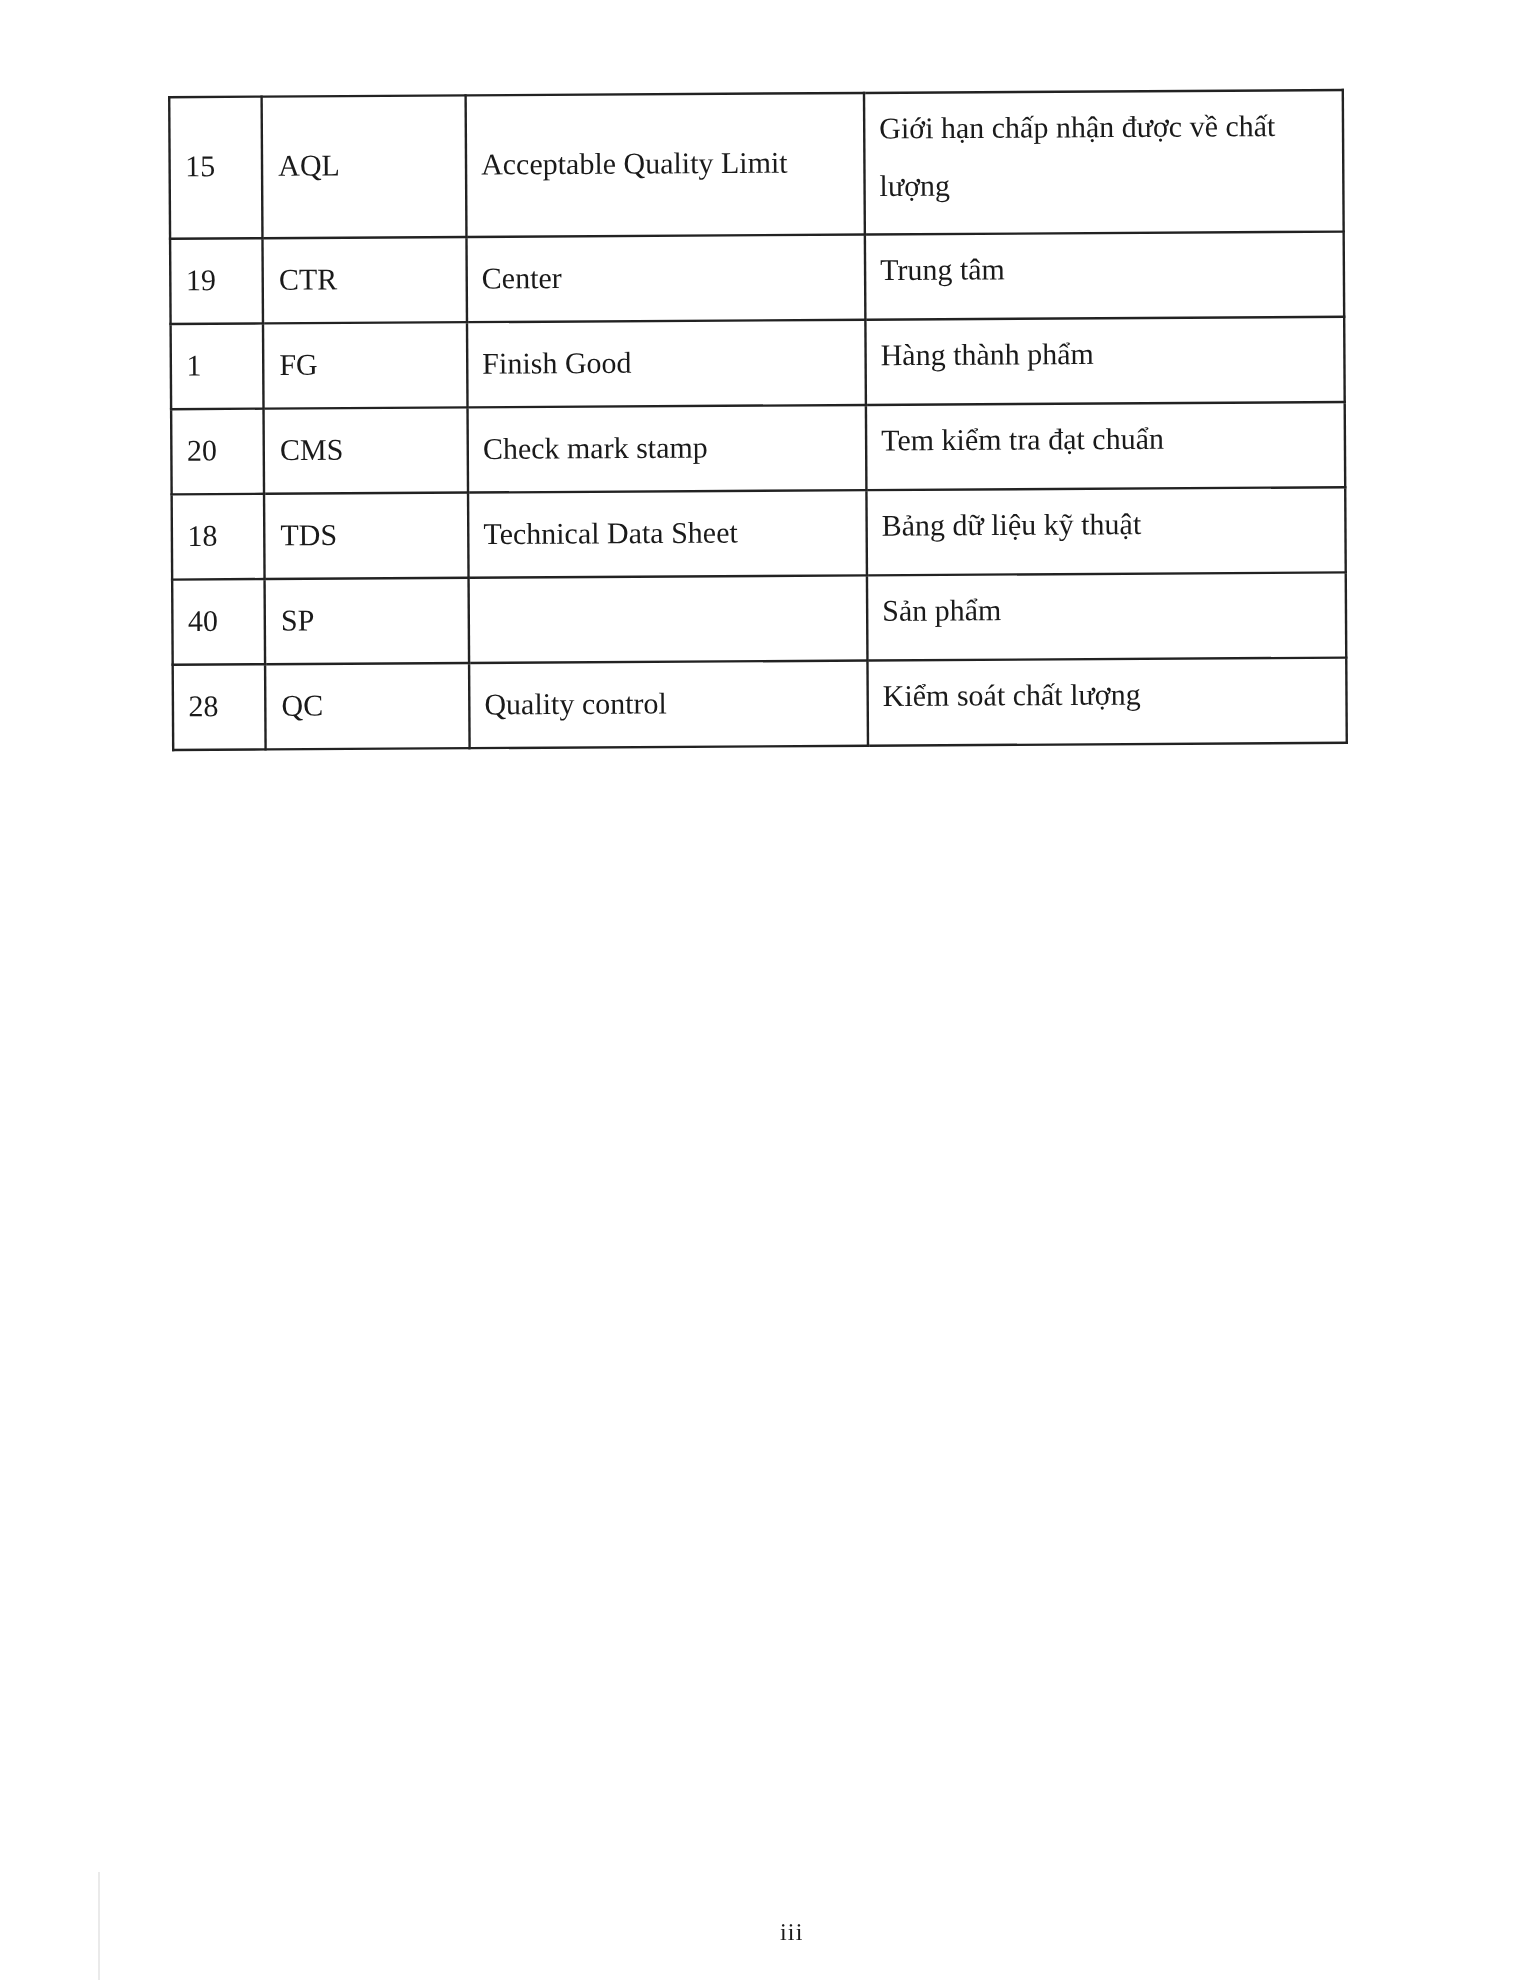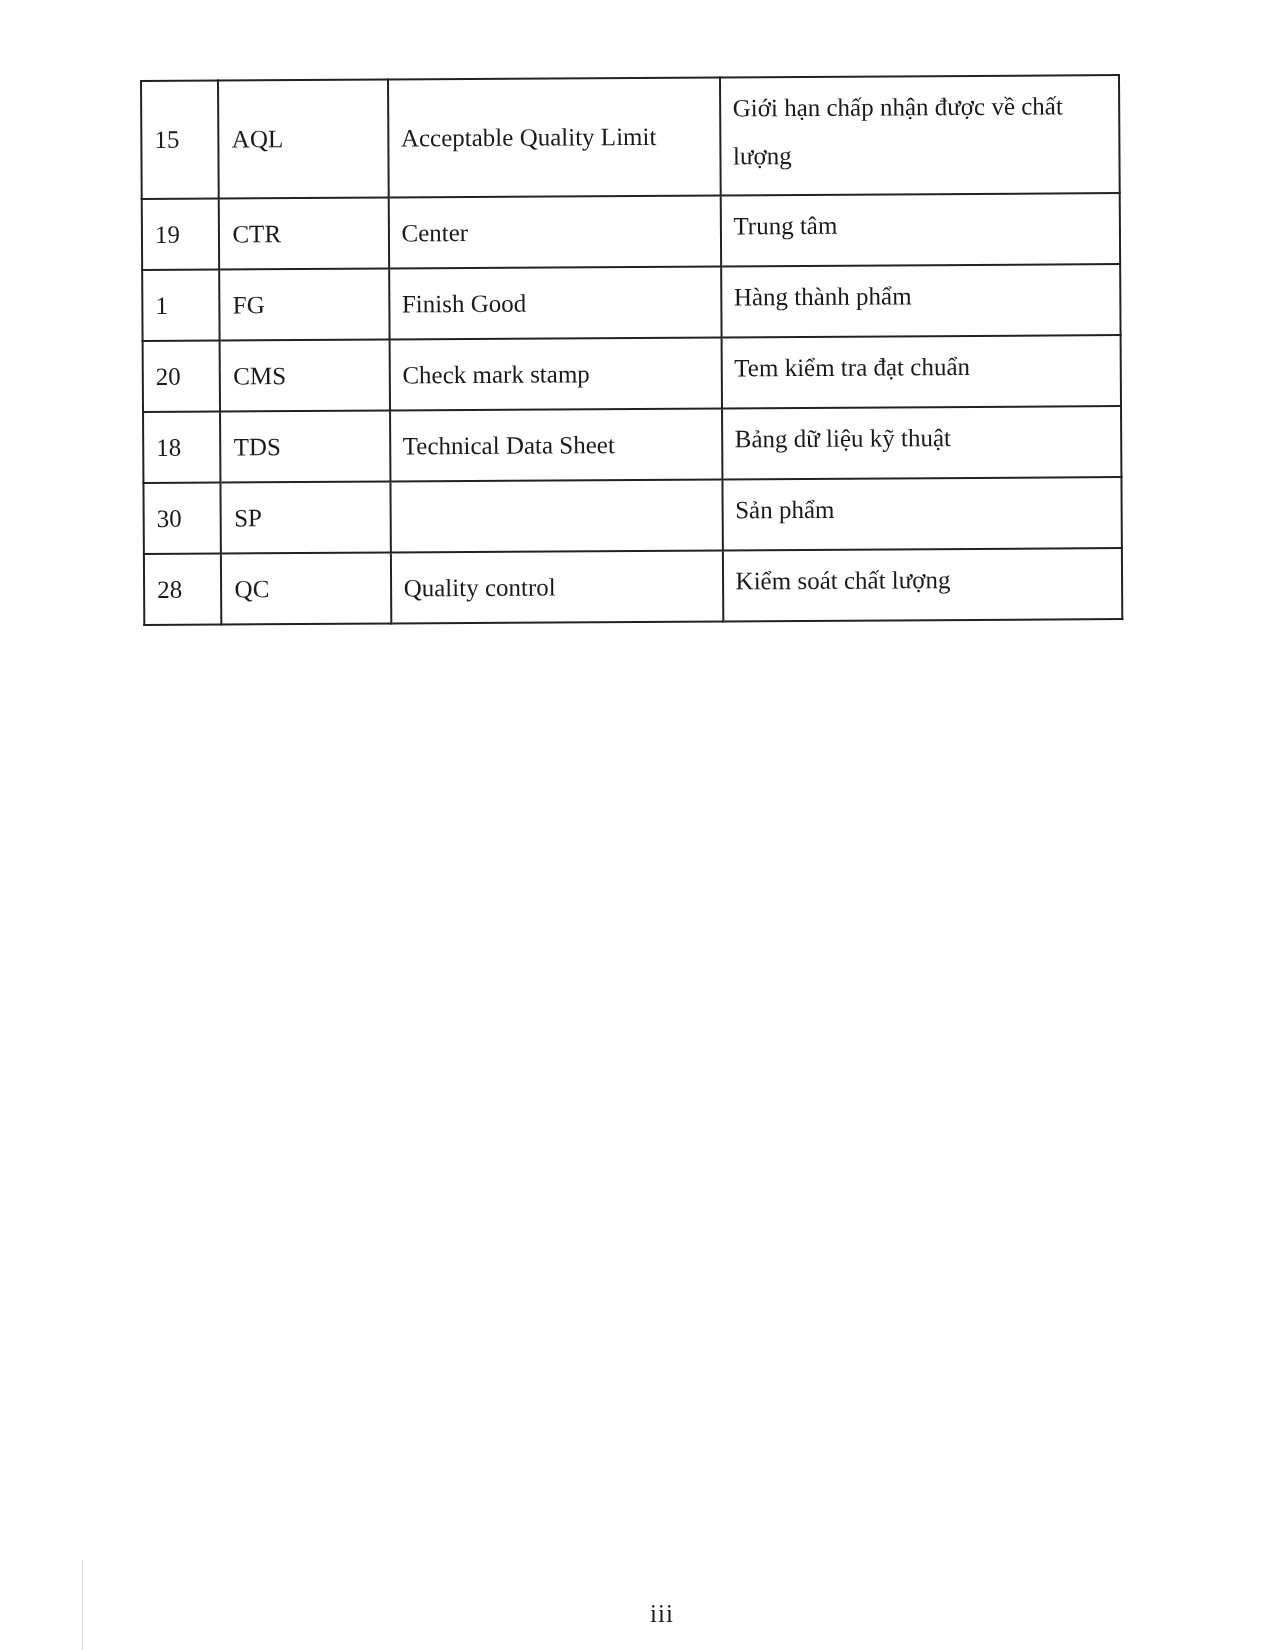--- a/index.html
+++ b/index.html
@@ -28,21 +28,21 @@
     }
     .page-table tr { height: 71px; }
     .page-table tr.tall { height: 118px; }
     .col-no { width: 52px; }
     .col-abbr { width: 145px; }
     .col-en { width: 310px; }
     .col-vi { width: 380px; vertical-align: top !important; padding-top: 6px !important; }
     .page-number {
       position: absolute;
       left: 650px; top: 1600px;
-      font-size: 25px;
+      font-size: 20px;
       letter-spacing: 1px;
     }
     .scan-edge {
       position: absolute; left: 82px; top: 1560px;
       width: 1px; height: 90px; background: #ddd;
     }
   </style>
 </head>
 <body>
 
@@ -72,21 +72,21 @@
       <td class="col-en">Check mark stamp</td>
       <td class="col-vi">Tem kiểm tra đạt chuẩn</td>
     </tr>
     <tr>
       <td class="col-no">18</td>
       <td class="col-abbr">TDS</td>
       <td class="col-en">Technical Data Sheet</td>
       <td class="col-vi">Bảng dữ liệu kỹ thuật</td>
     </tr>
     <tr>
-      <td class="col-no">30</td>
+      <td class="col-no">40</td>
       <td class="col-abbr">SP</td>
       <td class="col-en"></td>
       <td class="col-vi">Sản phẩm</td>
     </tr>
     <tr>
       <td class="col-no">28</td>
       <td class="col-abbr">QC</td>
       <td class="col-en">Quality control</td>
       <td class="col-vi">Kiểm soát chất lượng</td>
     </tr>

